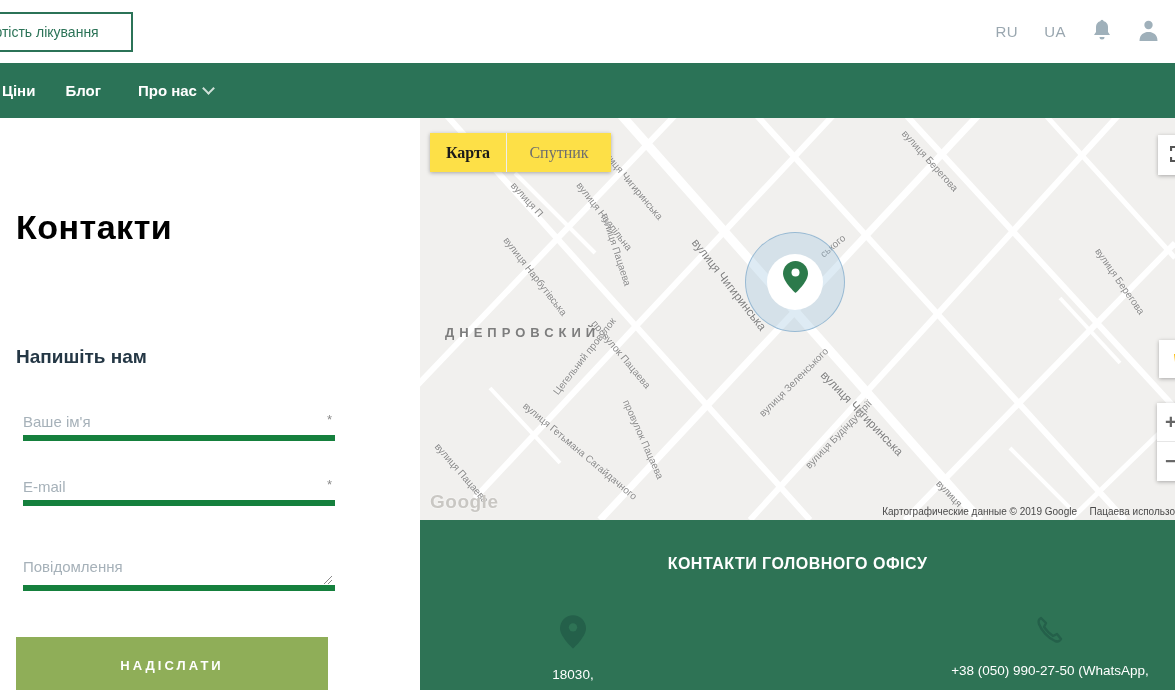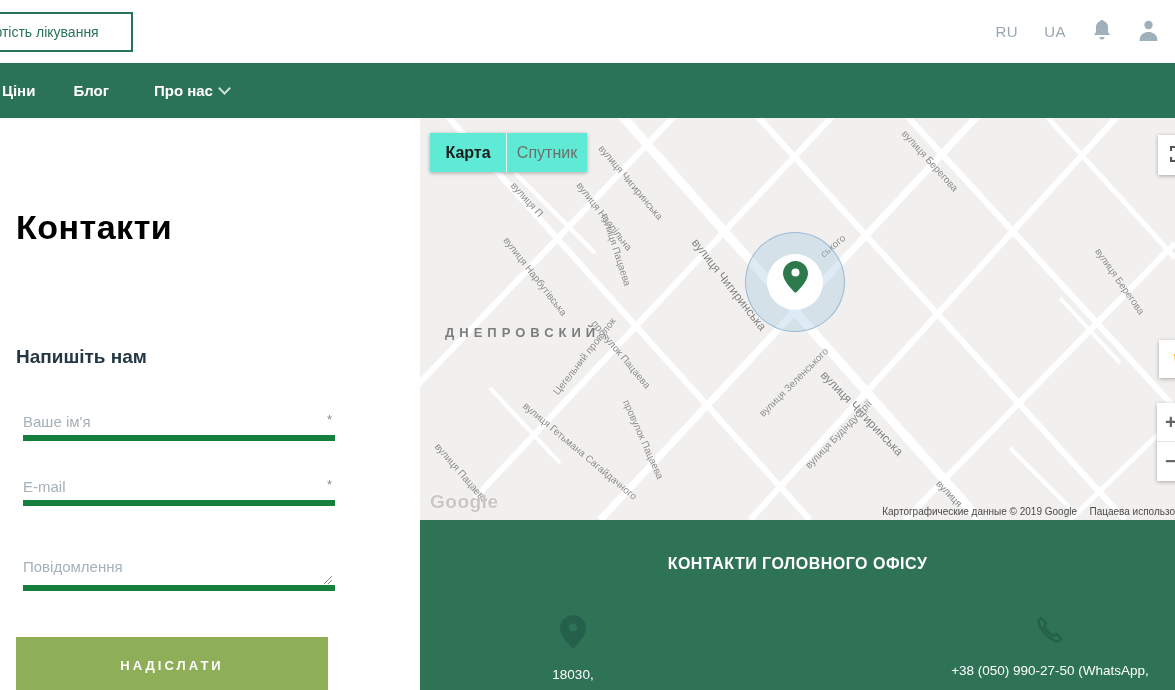--- a/index.html
+++ b/index.html
@@ -11,21 +11,21 @@
   .topbar { position:absolute; left:0; top:0; width:1175px; height:63px; background:#fff; }
   .cost-btn { position:absolute; left:-57px; top:12px; width:190px; height:40px;
     background:#fff; border:2px solid #2B7357; color:#2B7357; font-size:14px;
     font-family:"Liberation Sans", sans-serif; cursor:pointer; }
   .topbar-right { position:absolute; right:16px; top:0; height:63px; display:flex; align-items:center; gap:26px; }
   .lang-link { color:#9AA7B0; font-size:15px; text-decoration:none; letter-spacing:.5px; cursor:pointer;text-align:right; }
   .icon-btn { background:none; border:none; cursor:pointer; display:flex; align-items:center; }
 
   
   .navbar { position:absolute; left:0; top:63px; width:1175px; height:55px; background:#2B7357; }
-  .nav-menu { position:absolute; left:2px; top:0; height:55px; display:flex; align-items:center;gap:8px; }
+  .nav-menu { position:absolute; left:2px; top:0; height:55px; display:flex; align-items:center; }
   .nav-item { color:#fff; font-size:15px; font-weight:bold; background:none; border:none;
     cursor:pointer; font-family:"Liberation Sans", sans-serif; display:flex; align-items:center; gap:7px; }
   .nav-item.i1 { margin-right:30px; }
   .nav-item.i2 { margin-right:37px; }
   .chev { width:9px; height:9px; border-right:2px solid #cfe0d8; border-bottom:2px solid #cfe0d8;
     transform:rotate(45deg); margin-top:-4px; }
   .nav-search { position:absolute; left:510px; top:76px; width:300px; height:30px;
     border-bottom:1px solid #ffffff; }
   .nav-search input { width:270px; height:28px; background:transparent; border:none; outline:none;
     color:#fff; font-size:15px; padding-left:4px; font-family:"Liberation Sans", sans-serif; }
@@ -57,24 +57,24 @@
   .resize-grip { position:absolute; right:2px; bottom:4px; width:10px; height:10px; }
   .submit-btn { position:absolute; left:16px; top:519px; width:312px; height:56px; background:#8FAE58;
     border:none; color:#fff; font-size:13px; font-weight:bold; letter-spacing:3px; cursor:pointer;
     font-family:"Liberation Sans", sans-serif; }
 
   
   .map { position:absolute; left:420px; top:118px; width:755px; height:402px; background:#F1F0EE; overflow:hidden; }
   .roads { position:absolute; left:0; top:0; }
   .map-toggle { position:absolute; left:10px; top:15px; display:flex;
     box-shadow:0 1px 4px rgba(0,0,0,.3); }
-  .map-toggle button { height:39px; background:#5eead4; border:none; font-size:16px; cursor:pointer;
-    font-family:Liberation Sans, sans-serif; }
+  .map-toggle button { height:39px; background:#fde047; border:none; font-size:16px; cursor:pointer;
+    font-family:Liberation Serif, serif; }
   .map-toggle .bt-map { width:76px; color:#1a1a1a; font-weight:bold; }
-  .map-toggle .bt-sat { width:81px; color:#6e6e6e; border-left:1px solid #eee; }
+  .map-toggle .bt-sat { width:105px; color:#6e6e6e; border-left:1px solid #eee; }
   .district { position:absolute; left:25px; top:207px; color:#7d7d7d; font-size:13px;
     letter-spacing:5px; font-weight:bold; }
   .street { position:absolute; color:#8a8a8a; font-size:10px; white-space:nowrap;
     transform-origin:left top; text-shadow:0 0 2px #fff; }
   .street.big { font-size:12px; color:#7f7f7f; }
   .radius-circle { position:absolute; left:325px; top:114px; width:100px; height:100px; border-radius:50%;
     background:rgba(160,197,224,.35); border:1px solid rgba(120,165,200,.65); }
   .radius-inner { position:absolute; left:347px; top:136px; width:56px; height:56px; border-radius:50%;
     background:#fff; }
   .pin { position:absolute; left:363px; top:143px; }

